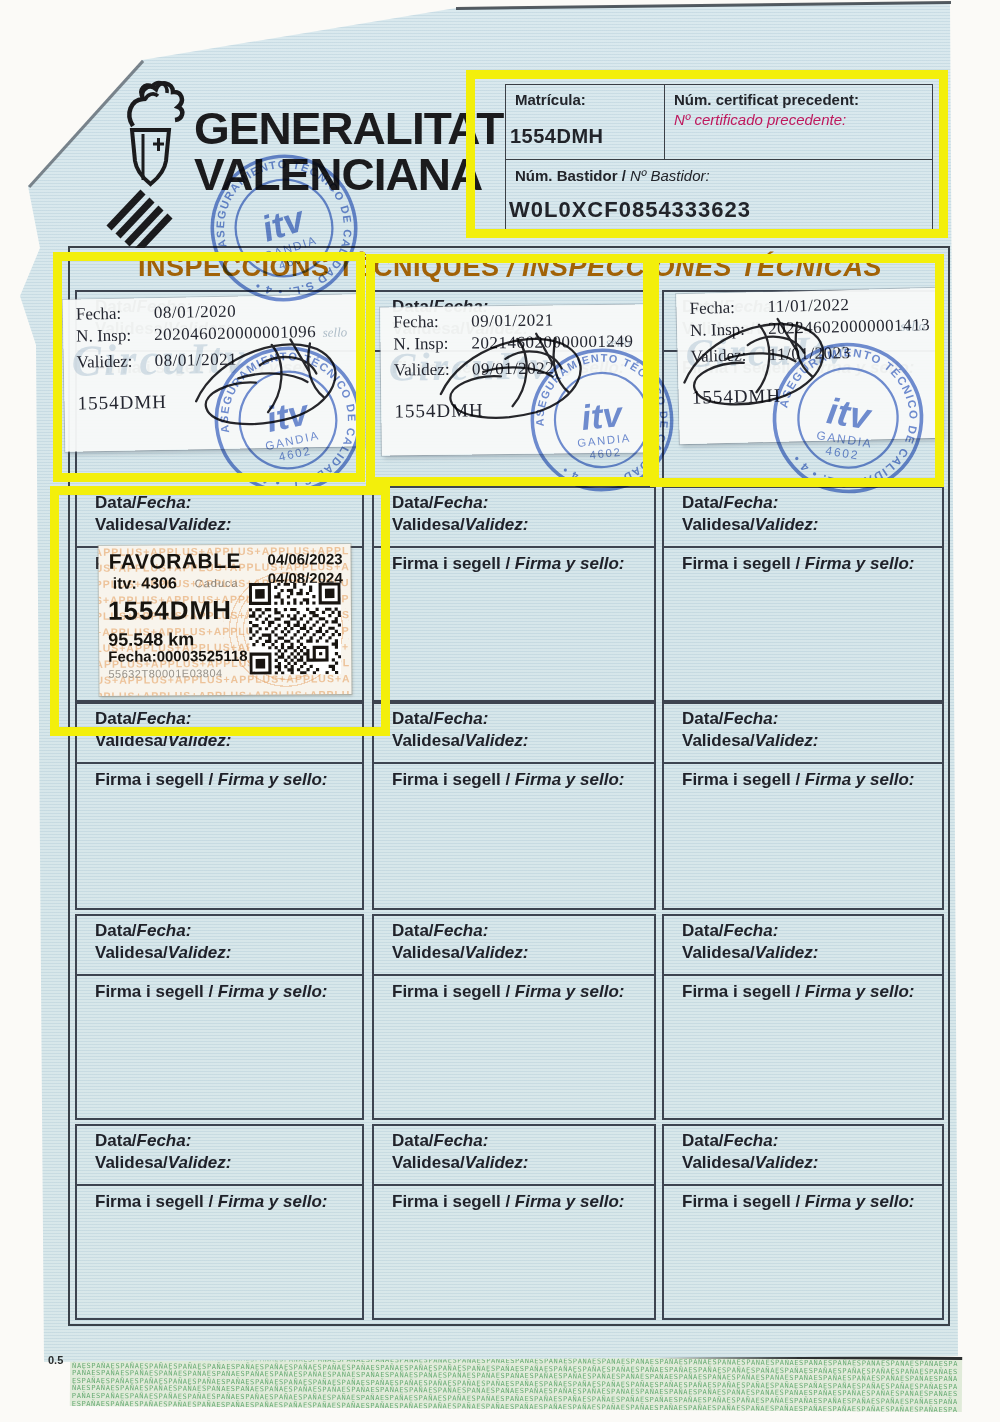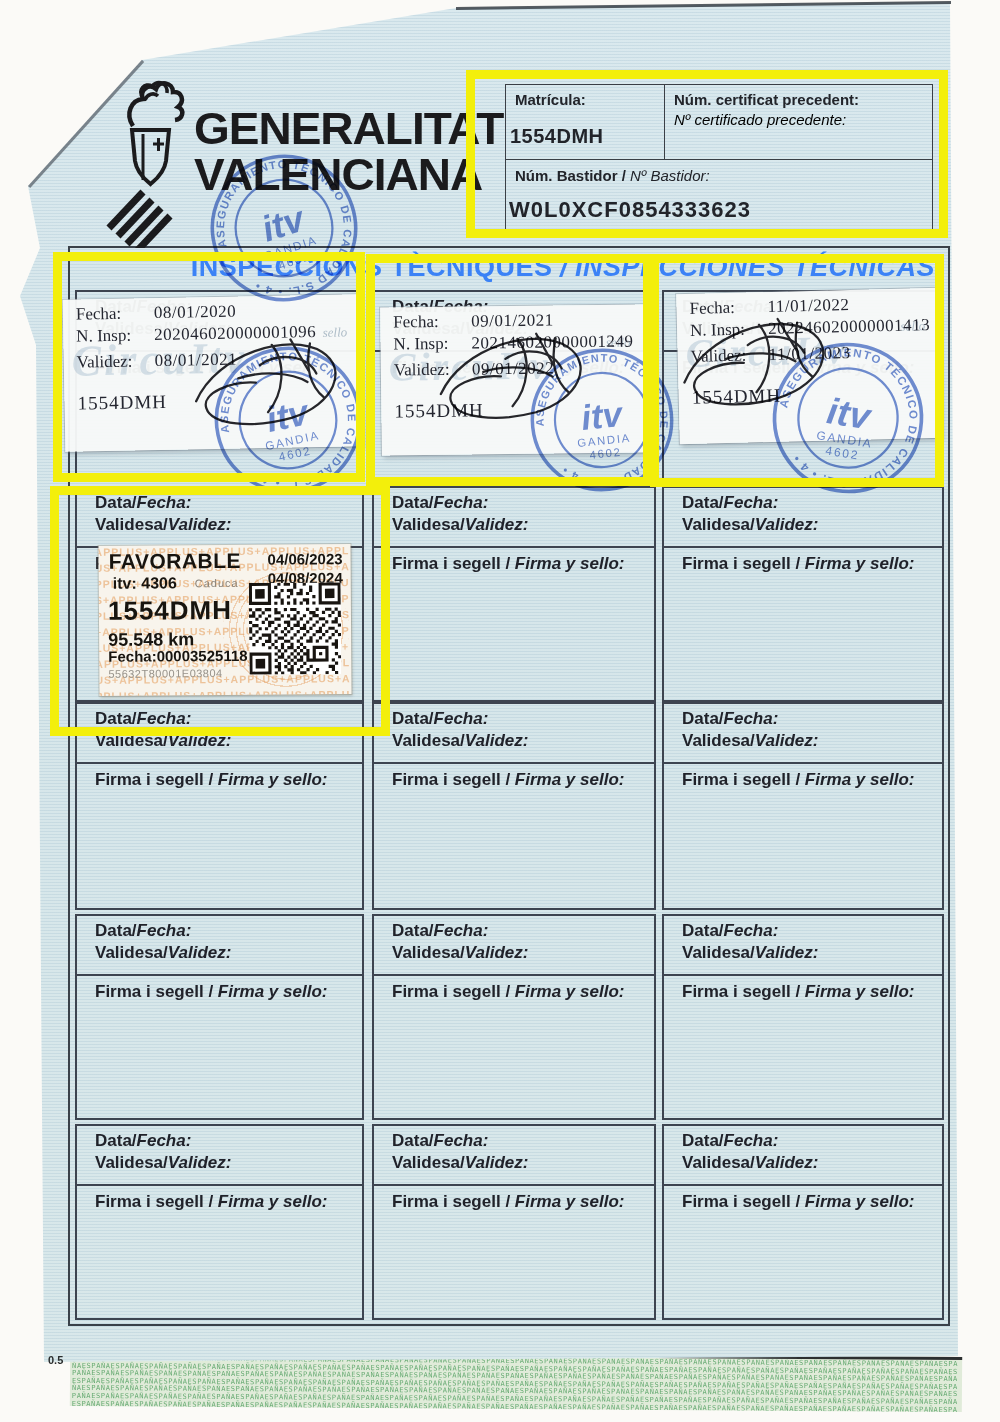--- a/index.html
+++ b/index.html
@@ -28,26 +28,26 @@
   .logo-text{position:absolute;left:194px;color:#1b1b1d;font-weight:800;font-size:46px;
     letter-spacing:-1px;line-height:46px;z-index:4;transform:scaleY(.96);}
   #logo1{top:106px;} #logo2{top:152px;}
 
   
   #veh-table{position:absolute;left:505px;top:84px;width:426px;height:146px;z-index:4;
     border:1.5px solid #3a3f46;color:#22242a;}
   #veh-vdiv{position:absolute;left:158px;top:0;height:74px;border-left:1.5px solid #3a3f46;}
   #veh-hdiv{position:absolute;left:0;right:0;top:74px;border-top:1.5px solid #3a3f46;}
   .vt-label{position:absolute;font-size:15px;font-weight:bold;}
-  .vt-label-i{position:absolute;font-size:15px;font-style:italic;color:#000000;text-align:center;}
+  .vt-label-i{position:absolute;font-size:15px;font-style:italic;color:#be185d;text-align:center;}
   .vt-value{position:absolute;font-weight:bold;}
 
   
   #insp-box{position:absolute;left:68px;top:246px;width:878px;height:1076px;border:2.5px solid #3a4149;z-index:3;}
-  #title{position:absolute;left:59px;top:252px;width:876px;text-align:right;font-size:27px;color:#3b82f6;z-index:4;white-space:nowrap;}
+  #title{position:absolute;left:72px;top:252px;width:876px;text-align:center;font-size:27px;color:#a16207;z-index:4;white-space:nowrap;}
   #title .ca{font-weight:800;letter-spacing:.5px;}
   #title .sep{font-weight:800;font-style:italic;}
   #title .es{font-weight:800;font-style:italic;letter-spacing:.5px;}
 
   
   .cell{position:absolute;border:2px solid #3d4450;z-index:3;color:#20222a;}
   .cl{position:absolute;left:18px;font-size:17px;white-space:nowrap;}
   .cl .b{font-weight:bold;}
   .cl .it{font-weight:600;font-style:italic;}
   .l1{top:5px;} .l2{top:27px;} .l3{top:66px;}

